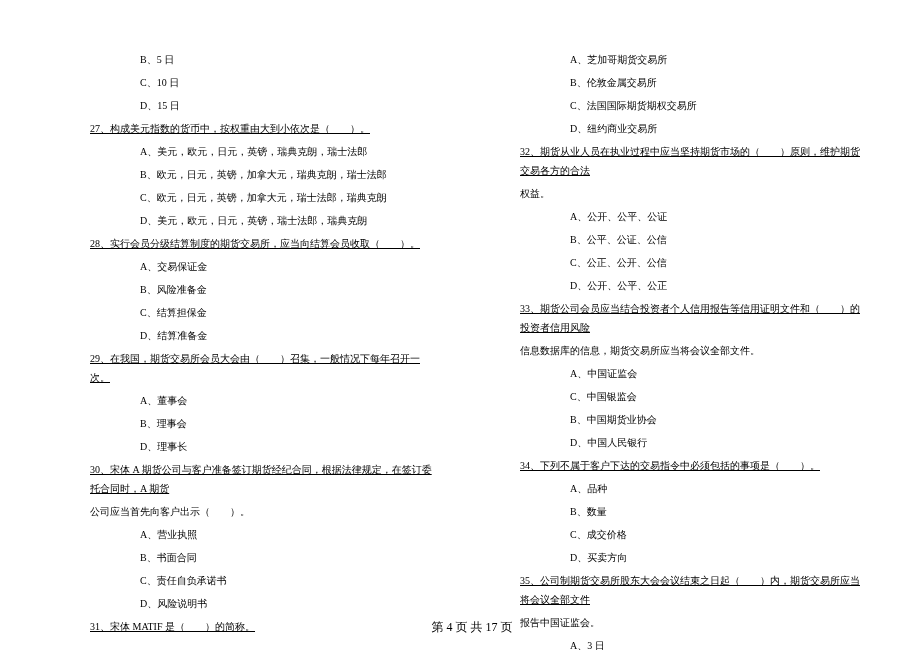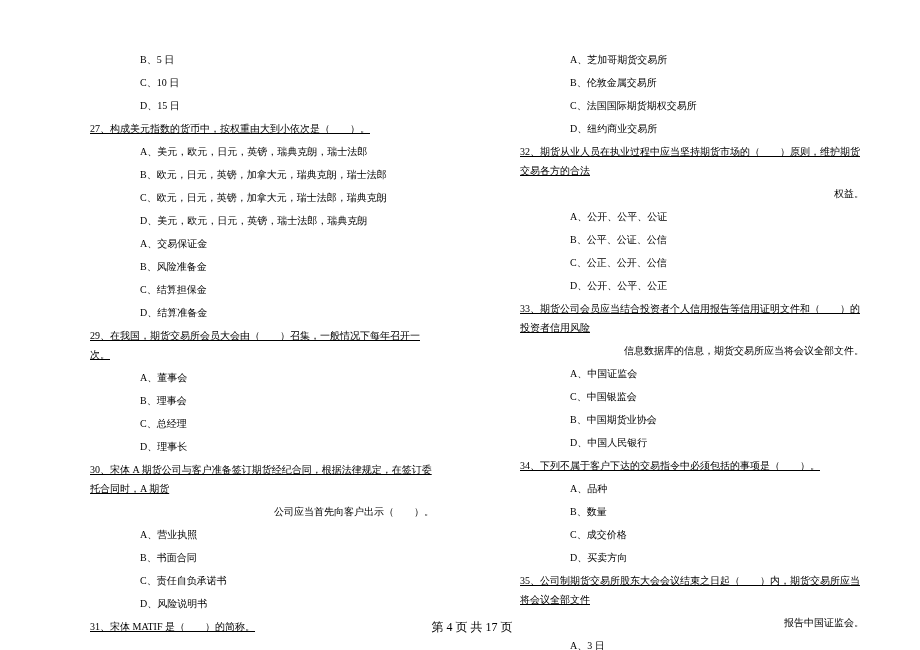--- a/index.html
+++ b/index.html
@@ -37,21 +37,20 @@
       line-height: 1.9;
     }
     .question-line {
       padding-left: 10px;
       line-height: 1.9;
       text-decoration: underline;
     }
     .question-cont {
       padding-left: 10px;
       line-height: 1.9;
-      text-align: right;
     }
     .footer {
       position: absolute;
       bottom: 18px;
       width: 100%;
       left: 0;
       text-align: center;
       font-size: 12px;
     }
   </style>
@@ -61,28 +60,28 @@
 <div class="content">
   <div class="column col-left">
     <div class="option-line">B、5 日</div>
     <div class="option-line">C、10 日</div>
     <div class="option-line">D、15 日</div>
     <div class="question-line">27、构成美元指数的货币中，按权重由大到小依次是（　　）。</div>
     <div class="option-line">A、美元，欧元，日元，英镑，瑞典克朗，瑞士法郎</div>
     <div class="option-line">B、欧元，日元，英镑，加拿大元，瑞典克朗，瑞士法郎</div>
     <div class="option-line">C、欧元，日元，英镑，加拿大元，瑞士法郎，瑞典克朗</div>
     <div class="option-line">D、美元，欧元，日元，英镑，瑞士法郎，瑞典克朗</div>
+    <div class="question-line">28、实行会员分级结算制度的期货交易所，应当向结算会员收取（　　）。</div>
     <div class="option-line">A、交易保证金</div>
     <div class="option-line">B、风险准备金</div>
     <div class="option-line">C、结算担保金</div>
     <div class="option-line">D、结算准备金</div>
     <div class="question-line">29、在我国，期货交易所会员大会由（　　）召集，一般情况下每年召开一次。</div>
     <div class="option-line">A、董事会</div>
     <div class="option-line">B、理事会</div>
-    <div class="option-line">C、总经理</div>
     <div class="option-line">D、理事长</div>
     <div class="question-line">30、宋体 A 期货公司与客户准备签订期货经纪合同，根据法律规定，在签订委托合同时，A 期货</div>
     <div class="question-cont">公司应当首先向客户出示（　　）。</div>
     <div class="option-line">A、营业执照</div>
     <div class="option-line">B、书面合同</div>
     <div class="option-line">C、责任自负承诺书</div>
     <div class="option-line">D、风险说明书</div>
     <div class="question-line">31、宋体 MATIF 是（　　）的简称。</div>
   </div>
 

